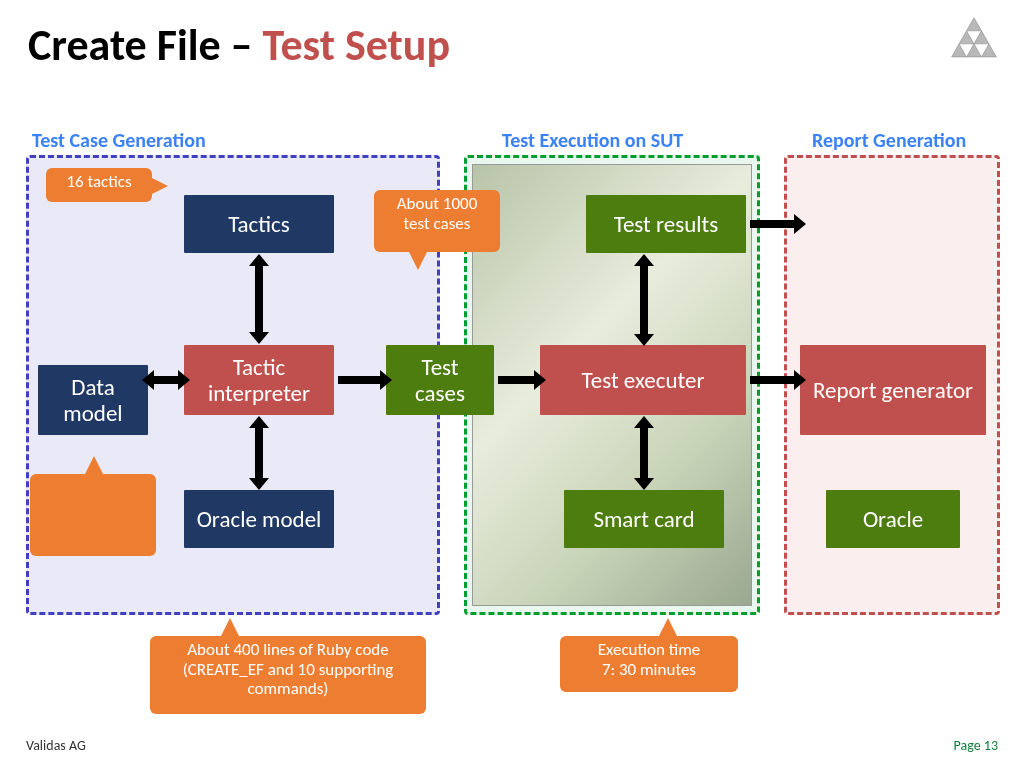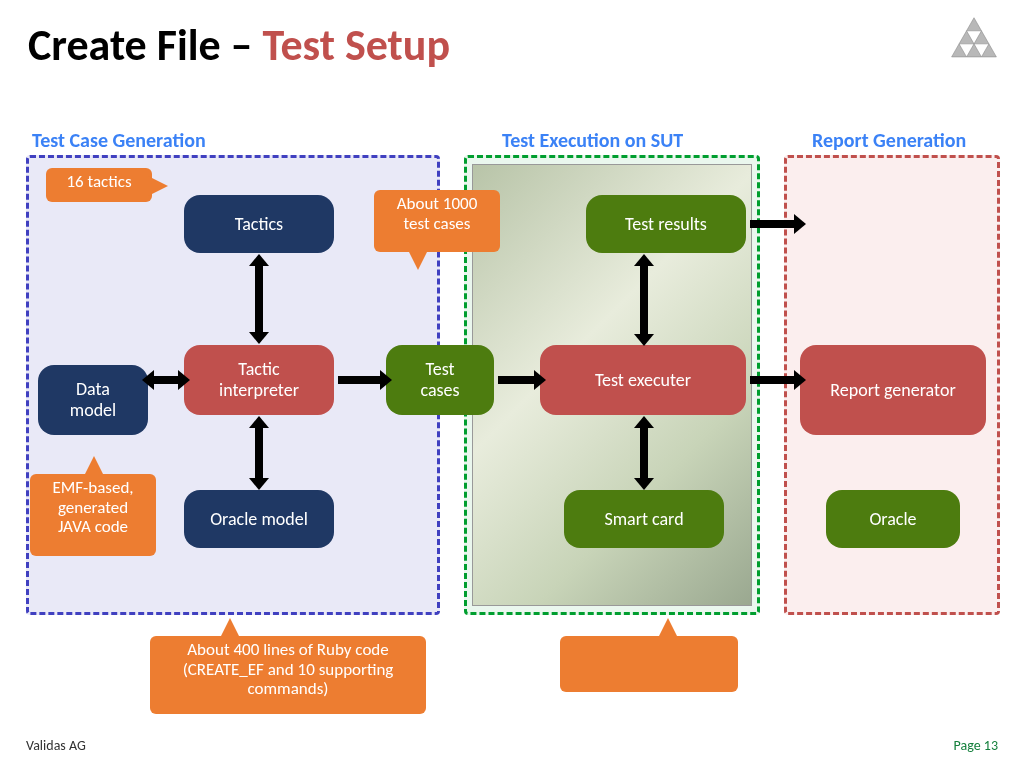--- a/index.html
+++ b/index.html
@@ -24,22 +24,22 @@
   }
   .section-box {
     position: absolute; border: 3px dashed; border-radius: 4px;
   }
   #sec1 { border-color:#4040c0; background:#e9e9f7; }
   #sec2 { border-color:#009e2f; background:#eaf7ee; }
   #sec3 { border-color:#c0504d; background:#fbeeee; }
   .node {
     position: absolute;
     display:flex; align-items:center; justify-content:center;
-    text-align:center; color:#fff; font-size:18px; line-height:1.15;
-    border-radius:16px; padding:20px 8px; font-weight:400;
+    text-align:center; color:#fff; font-size:23px; line-height:1.15;
+    border-radius:1px; padding:20px 8px; font-weight:400;
   }
   .navy  { background:#1f3864; }
   .red   { background:#c0504d; }
   .green { background:#4d7c0f; }
   .callout {
     position:absolute; background:#ed7d31; color:#fff;
     font-size:17px; text-align:center; display:flex;
     align-items:flex-start; justify-content:center; line-height:1.15;
     border-radius:6px; padding:4px 6px;
   }
@@ -114,32 +114,31 @@
 <div class="callout" style="top:168px;left:46px;width:106px;height:34px">
   <span>16 tactics</span>
   <span class="tail tail-right" style="right:-16px;top:8px"></span>
 </div>
 <div class="callout" style="top:190px;left:374px;width:126px;height:62px;white-space:pre">
   <span style="white-space:pre">About 1000
 test cases</span>
   <span class="tail tail-down" style="left:34px"></span>
 </div>
 <div class="callout" style="top:474px;left:30px;width:126px;height:82px;white-space:pre">
-  <span style="white-space:pre">EMF-based,
-generated
-JAVA code</span>
   <span class="tail tail-up" style="left:54px"></span>
 </div>
 <div class="callout" style="top:636px;left:150px;width:276px;height:78px;white-space:pre">
   <span style="white-space:pre">About 400 lines of Ruby code
 (CREATE_EF and 10 supporting
 commands)</span>
   <span class="tail tail-up" style="left:70px"></span>
 </div>
 <div class="callout" style="top:636px;left:560px;width:178px;height:56px;white-space:pre">
+  <span style="white-space:pre">Execution time
+7: 30 minutes</span>
   <span class="tail tail-up" style="left:98px"></span>
 </div>
 
 <div class="arrow v double" style="top:264px;left:255px;height:70px"></div>
 <div class="arrow v double" style="top:426px;left:255px;height:54px"></div>
 <div class="arrow v double" style="top:264px;left:640px;height:72px"></div>
 <div class="arrow v double" style="top:426px;left:640px;height:54px"></div>
 
 <div class="arrow h double" style="top:376px;left:152px;width:28px"></div>
 <div class="arrow h right" style="top:376px;left:338px;width:44px"></div>

